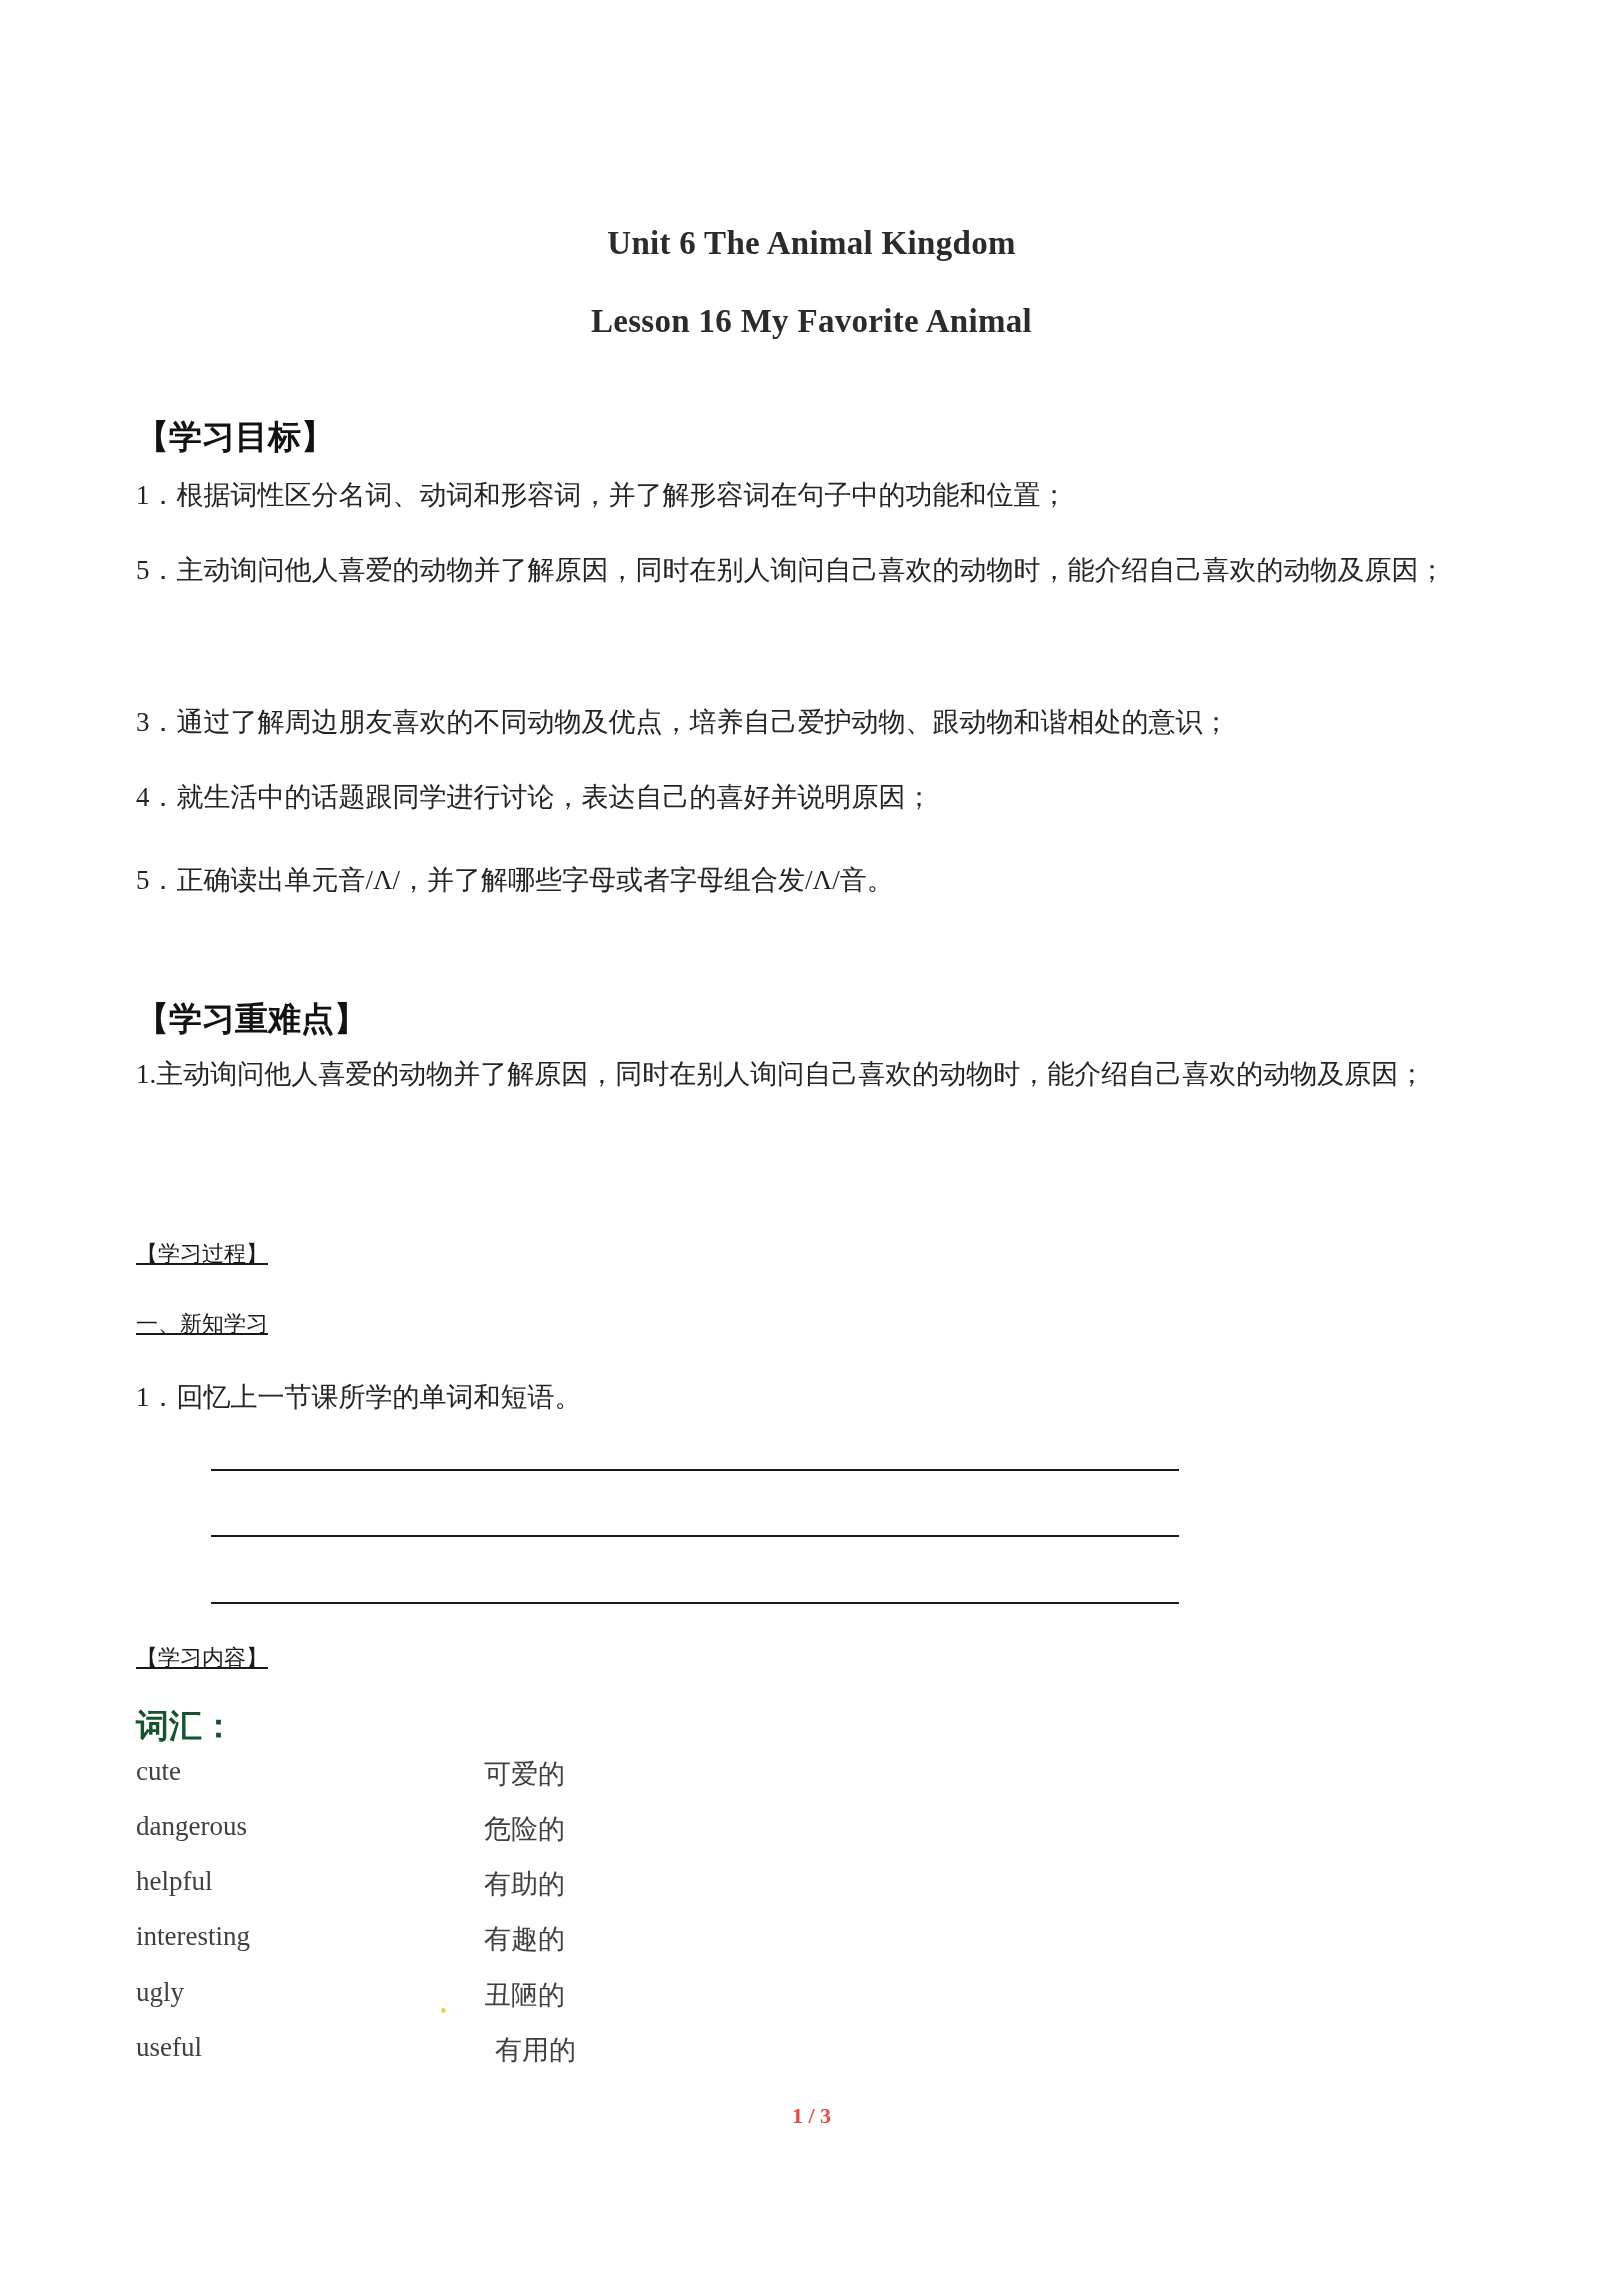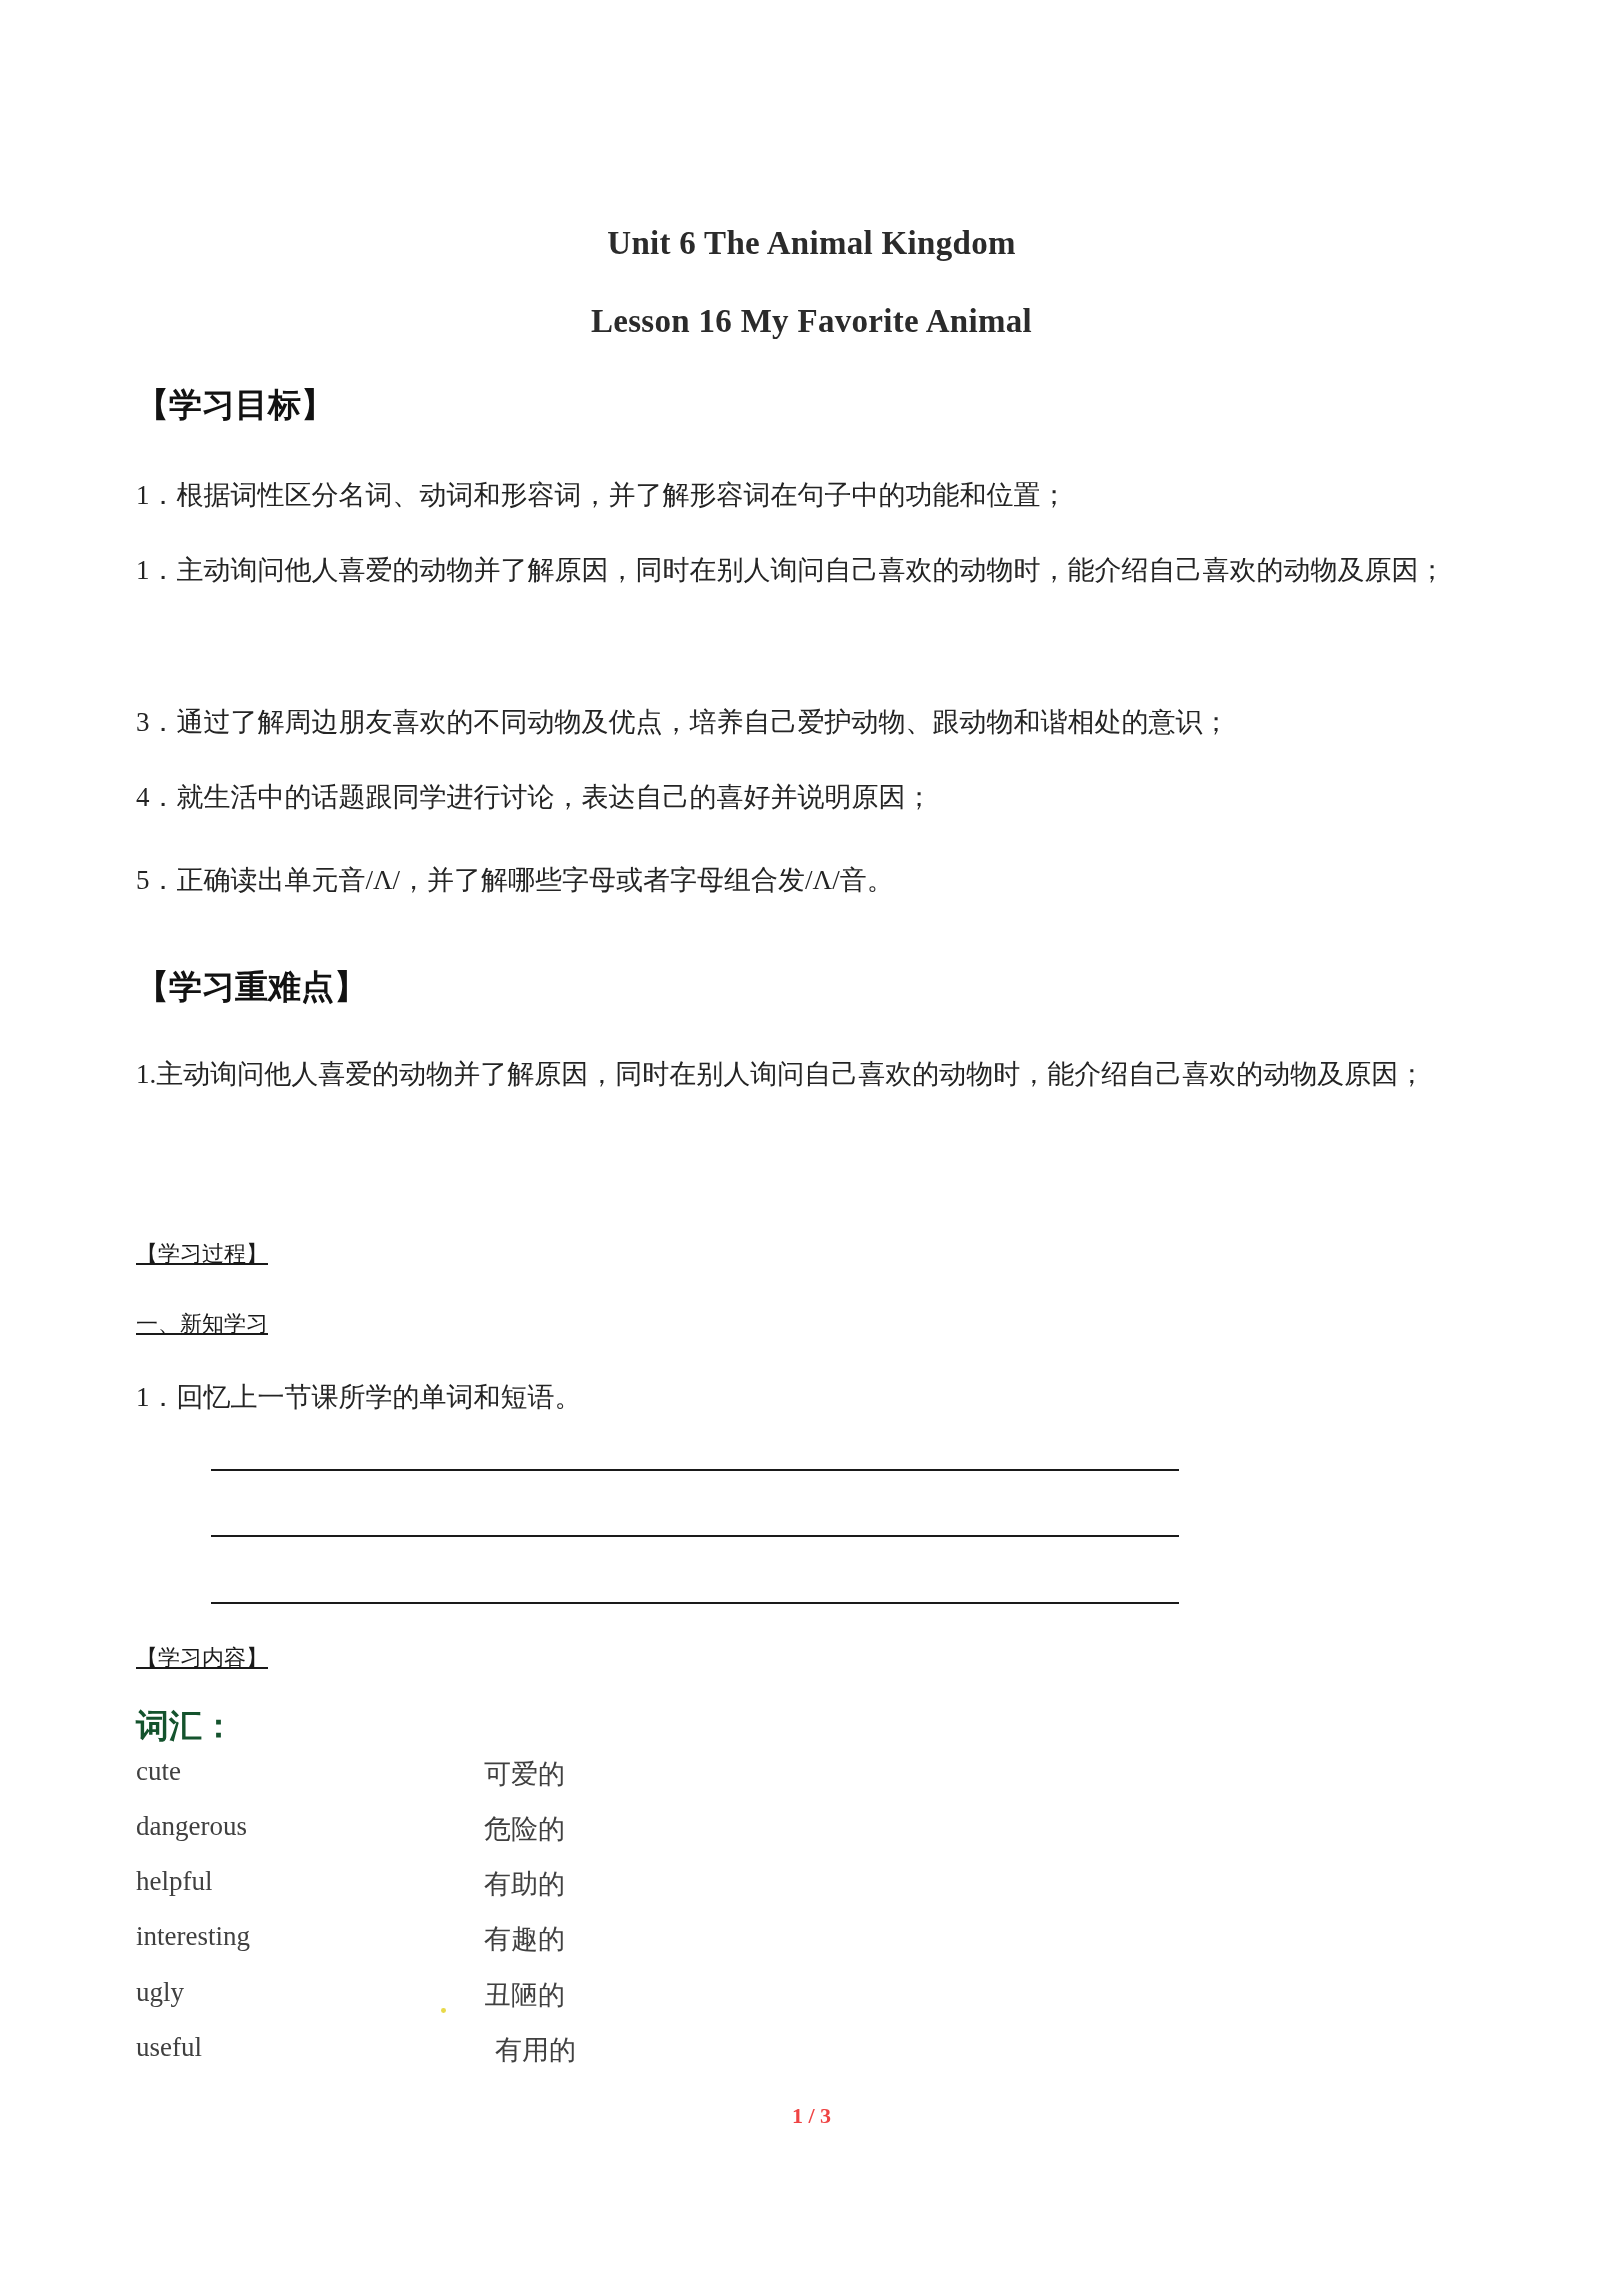--- a/index.html
+++ b/index.html
@@ -35,20 +35,21 @@
   #title-lesson { top: 303px; }
 
   
   .section-heading {
     position: absolute;
     left: 136px;
     font-size: 33px;
     font-weight: bold;
     color: #121212;
     font-family: "Liberation Serif", "DejaVu Serif", serif;
+    margin-top: 32px;
   }
   .section-heading-plain {
     position: absolute;
     left: 136px;
     font-size: 22px;
     font-weight: normal;
     color: #1a1a1a;
     text-decoration: underline;
   }
 
@@ -124,21 +125,21 @@
 
 <div class="page">
 
   <div class="doc-title" id="title-unit">Unit 6 The Animal Kingdom</div>
   <div class="doc-title" id="title-lesson">Lesson 16 My Favorite Animal</div>
 
   <div class="section-heading" style="top:383px;">【学习目标】</div>
 
   <div class="para" style="top:470px;">1．根据词性区分名词、动词和形容词，并了解形容词在句子中的功能和位置；</div>
 
-  <div class="para" style="top:545px;">1．主动询问他人喜爱的动物并了解原因，同时在别人询问自己喜欢的动物时，能介绍自己喜欢的动物及原因；</div>
+  <div class="para" style="top:545px;">5．主动询问他人喜爱的动物并了解原因，同时在别人询问自己喜欢的动物时，能介绍自己喜欢的动物及原因；</div>
 
   <div class="para" style="top:697px;">3．通过了解周边朋友喜欢的不同动物及优点，培养自己爱护动物、跟动物和谐相处的意识；</div>
 
   <div class="para" style="top:772px;">4．就生活中的话题跟同学进行讨论，表达自己的喜好并说明原因；</div>
 
   <div class="para" style="top:855px;">5．正确读出单元音/Λ/，并了解哪些字母或者字母组合发/Λ/音。</div>
 
   <div class="section-heading" style="top:965px;">【学习重难点】</div>
 
   <div class="para" style="top:1049px;">1.主动询问他人喜爱的动物并了解原因，同时在别人询问自己喜欢的动物时，能介绍自己喜欢的动物及原因；</div>

